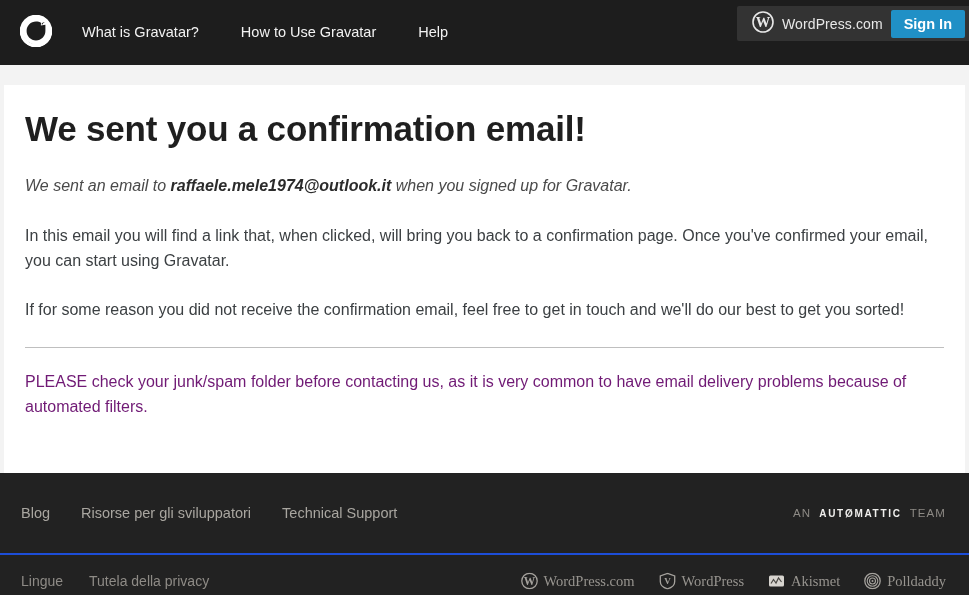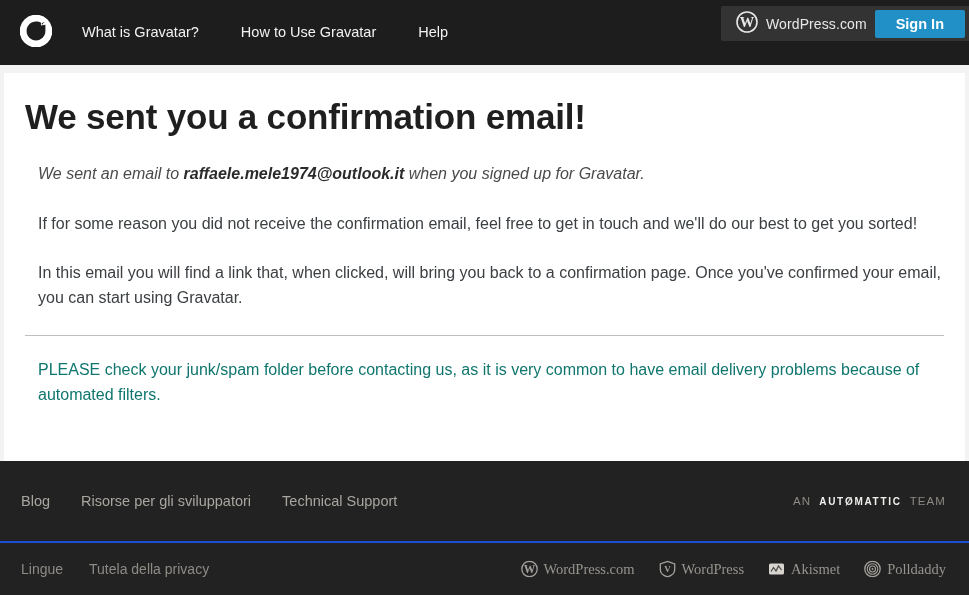--- a/index.html
+++ b/index.html
@@ -61,64 +61,64 @@
     white-space: nowrap;
     letter-spacing: .1px;
   }
   .signin-btn {
     background: #2090c6;
     color: #ffffff;
     font-size: 14.5px;
     font-weight: bold;
     border: none;
     border-radius: 2px;
-    padding: 0 21px;
+    padding: 0 13px;
     height: 28px;
     line-height: 28px;
     cursor: pointer;
     font-family: "Liberation Sans", sans-serif;
     white-space: nowrap;
   }
 
   
-  .page-wrap { padding: 8px 0 0 0; background: #f3f3f3; }
+  .page-wrap { padding: 20px 0 0 0; background: #f3f3f3; }
   .card {
     background: #ffffff;
     margin: 0 4px;
     padding: 24px 21px 24px 21px;
     min-height: 388px;
   }
   h1.page-title {
     margin: 0 0 26px 0;
     font-size: 35px;
     line-height: 1.12;
     font-weight: bold;
     color: #1f1f1f;
     letter-spacing: -0.2px;
   }
   p.body-text {
-    margin: 0 0 24px 13px;
+    margin: 0 0 24px 0;
     font-size: 16px;
     line-height: 1.56;
     color: #3c4043;
   }
   p.sent-line {
     font-style: italic;
     color: #4a4a4a;
     margin-bottom: 25px;
   }
   p.sent-line b { font-weight: bold; color: #2b2b2b; }
   .body-text a { color: #3a7d9e; text-decoration: none; }
   .divider {
     border: none;
     border-top: 1px solid #bfbfbf;
     margin: 2px 0 22px 0;
     height: 0;
   }
-  p.warning { margin-bottom: 0; color: #0f766e; }
+  p.warning { margin-bottom: 0; color: #701a75; }
 
   
   .footer { background: #222222; }
   .footer-top {
     height: 82px;
     display: flex;
     align-items: center;
     padding: 0 21px;
     position: relative;
     border-bottom: 2px solid #1d4ed8;
@@ -227,23 +227,23 @@
 
 <div class="page-wrap">
   <div class="card">
 
     <h1 class="page-title">We sent you a confirmation email!</h1>
 
     <p class="body-text sent-line">
       <span>We sent an email to </span><b>raffaele.mele1974@outlook.it</b><span> when you signed up for Gravatar.</span>
     </p>
 
+    <p class="body-text">In this email you will find a link that, when clicked, will bring you back to a confirmation page. Once you've confirmed your email, you can start using Gravatar.</p>
+
     <p class="body-text">If for some reason you did not receive the confirmation email, feel free to get in touch and we'll do our best to get you sorted!</p>
-
-    <p class="body-text">In this email you will find a link that, when clicked, will bring you back to a confirmation page. Once you've confirmed your email, you can start using Gravatar.</p>
 
 
     <hr class="divider">
 
     <p class="body-text warning">PLEASE check your junk/spam folder before contacting us, as it is very common to have email delivery problems because of automated filters.</p>
   </div>
 </div>
 
 <div class="footer">
 

